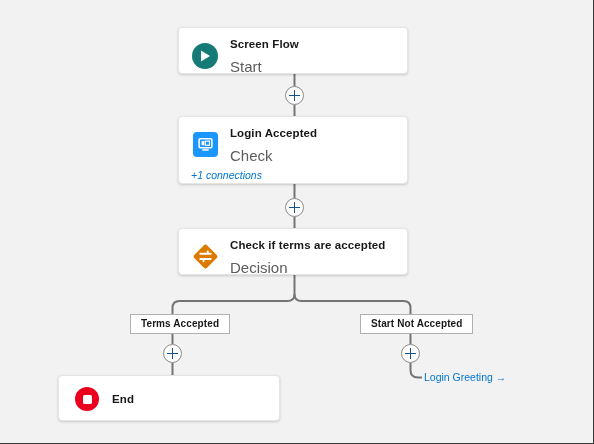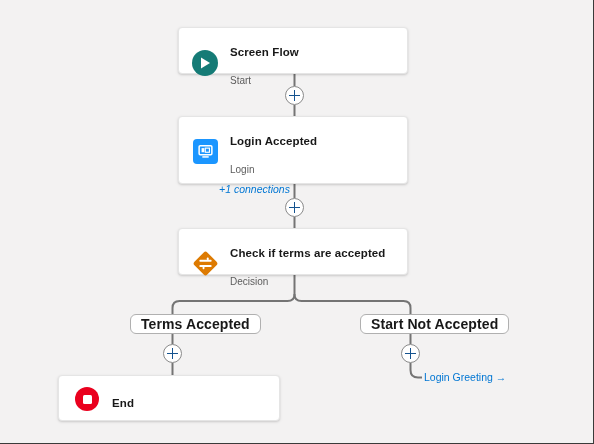--- a/index.html
+++ b/index.html
@@ -61,37 +61,35 @@
     justify-content: center;
     min-width: 0;
   }
   .node-title {
     font-size: 11.5px;
     font-weight: bold;
     color: #181818;
     line-height: 14px;
     letter-spacing: 0.1px;
     white-space: nowrap;
-    margin-top: 8px;
   }
   .node-sub {
-    font-size: 10px;
+    font-size: 15px;
     color: #5c5c5c;
     line-height: 14px;
-    margin-top: 15px;
+    margin-top: 9px;
     white-space: nowrap;
   }
   .node-connections {
     font-size: 10.5px;
     font-style: italic;
     color: #0176d3;
     padding: 0 12px 8px 12px;
     margin-top: -2px;
     white-space: nowrap;
-    margin-left: 28px;
   }
 
   
   #node-start    { left: 178px; top: 27px;  width: 230px; height: 47px; }
   #node-screen   { left: 178px; top: 116px; width: 230px; height: 68px; }
   #node-decision { left: 178px; top: 228px; width: 230px; height: 47px; }
   #node-end      { left: 58px;  top: 375px; width: 222px; height: 46px; }
 
   #node-end .node-row { padding: 9px 10px 8px 14px; }
   #node-end .node-title { font-size: 11.5px; }
@@ -149,23 +147,23 @@
   #plus-start    { left: 285px; top: 86px; }
   #plus-screen   { left: 285px; top: 198px; }
   #plus-accepted { left: 163px; top: 344px; }
   #plus-notacc   { left: 401px; top: 344px; }
 
   
   .branch-label {
     position: absolute;
     background: #ffffff;
     border: 1px solid #b0b0b0;
-    border-radius: 6px;
+    border-radius: 0;
     padding: 3px 10px 3px 10px;
-    font-size: 14px;
+    font-size: 10px;
     font-weight: bold;
     color: #181818;
     letter-spacing: 0.1px;
     white-space: nowrap;
     line-height: 12px;
     cursor: pointer;
     box-sizing: border-box;
   }
   #label-accepted { left: 130px; top: 314px; }
   #label-notacc   { left: 360px; top: 314px; }
@@ -230,21 +228,21 @@
           <svg width="15" height="15" viewBox="0 0 16 16">
             <rect x="1.2" y="1.8" width="13.6" height="9.6" rx="1.2" ry="1.2" fill="none" stroke="#ffffff" stroke-width="1.6"></rect>
             <rect x="3.8" y="4.4" width="3" height="4.4" fill="#ffffff"></rect>
             <rect x="7.8" y="4.4" width="4.4" height="4.4" fill="none" stroke="#ffffff" stroke-width="1.2"></rect>
             <rect x="4.6" y="13" width="6.8" height="1.6" fill="#ffffff"></rect>
           </svg>
         </div>
       </div>
       <div class="node-text">
         <div class="node-title">Login Accepted</div>
-        <div class="node-sub">Login</div>
+        <div class="node-sub">Check</div>
       </div>
     </div>
     <div class="node-connections">+1 connections</div>
   </div>
 
   <div class="node" id="node-end">
     <div class="node-row">
       <div class="node-icon">
         <div class="ic-end">
           <div class="ic-end-square"></div>

